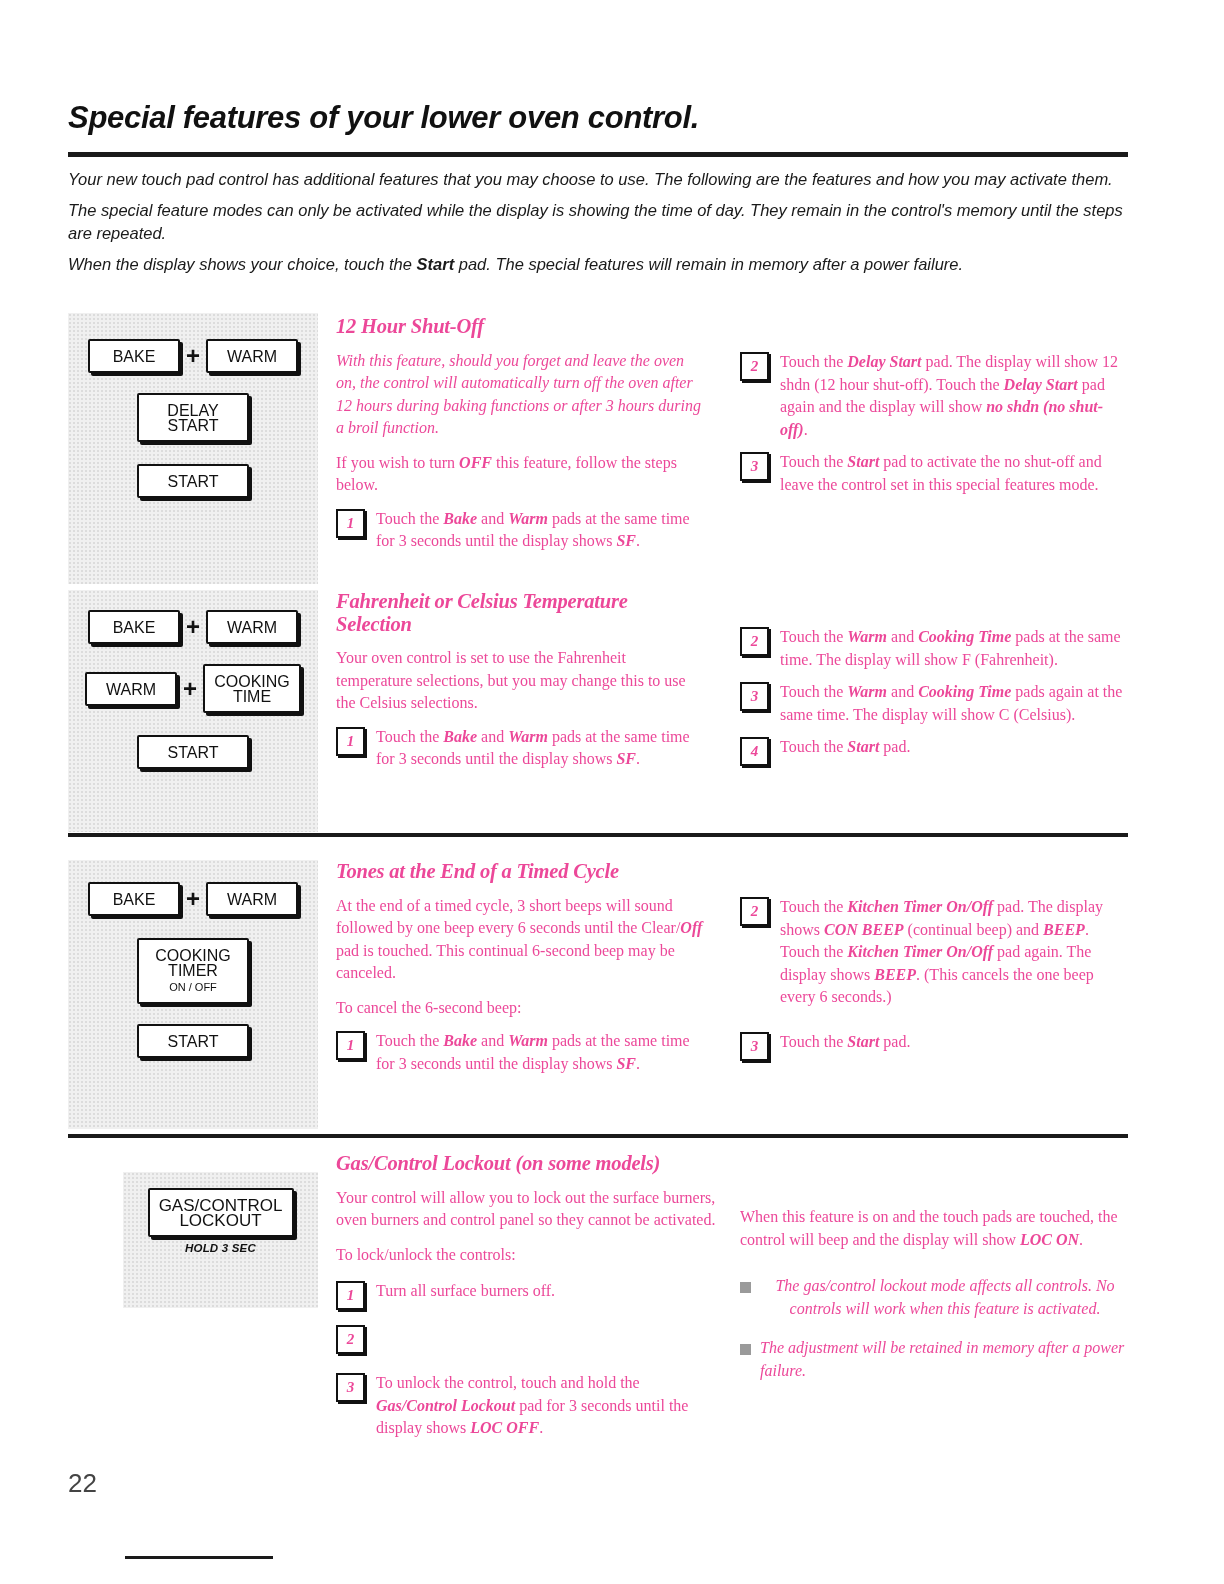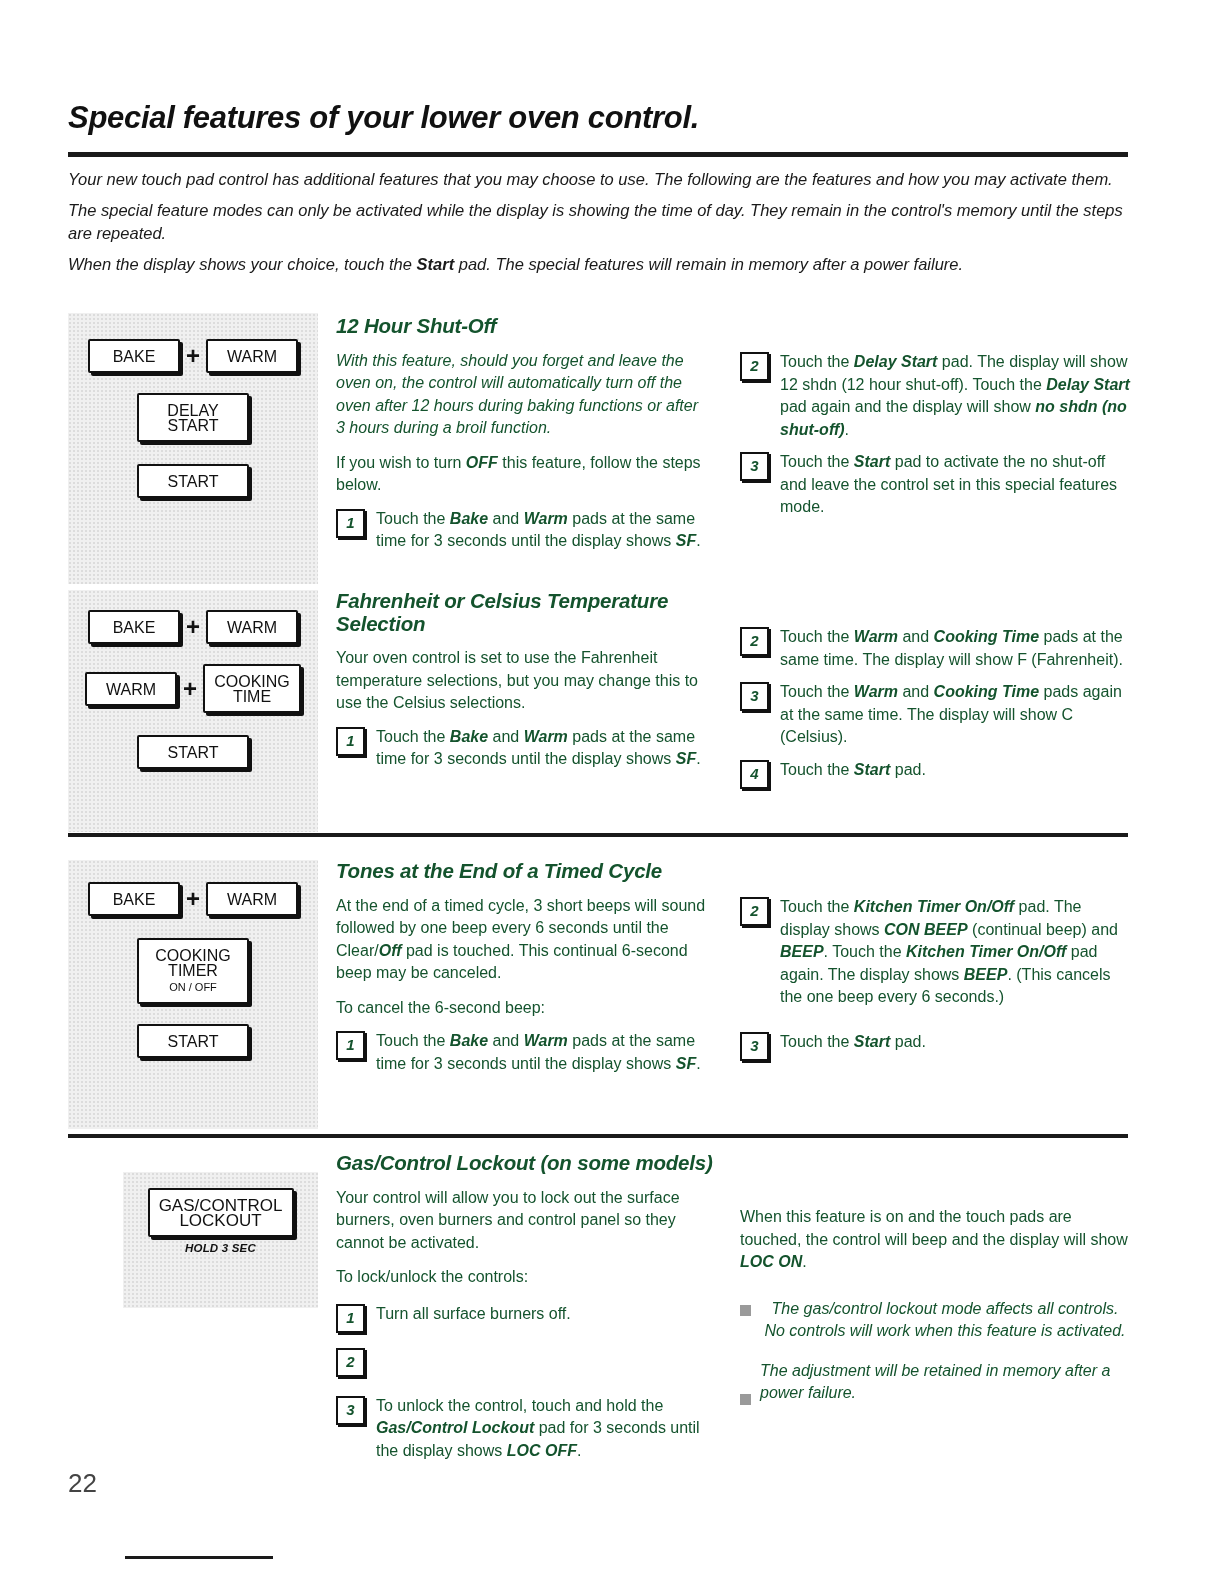--- a/index.html
+++ b/index.html
@@ -50,21 +50,21 @@
   }
   .pad .sc{font-size:16px;}
   .plus{font-size:24px;font-weight:bold;line-height:1;padding:0 6px;}
   .padrow{display:flex;align-items:center;justify-content:center;}
   .hold3{font-size:11.5px;font-style:italic;font-weight:bold;text-align:center;margin-top:5px;letter-spacing:.2px;}
 
   
   .h2{
     font-size:20.5px;font-weight:bold;font-style:italic;margin:0 0 9px 0;letter-spacing:-.2px;
   }
-  .col{position:absolute;font-size:16px;line-height:22.5px;color:#14532d;}
+  .col{position:absolute;font-size:16px;line-height:22.5px;color:#ec4899;font-family:Liberation Serif, serif;}
   .col p{margin:12px 0 11px 0;}
   .col .it{font-style:italic;}
   .col b{font-weight:bold;font-style:italic;}
 
   
   .step{display:flex;margin:0 0 10px 0;}
   .num{
     width:25px;min-width:25px;height:25px;border:2px solid #111;
     font-style:italic;font-weight:bold;font-size:15px;
     display:flex;align-items:center;justify-content:center;
@@ -270,21 +270,21 @@
         <div class="steptext">To unlock the control, touch and hold the <b>Gas/Control Lockout</b> pad for 3 seconds until the display shows <b>LOC <b>OFF</b></b>.</div>
       </div>
     </div>
 
     <div class="col" style="left:672px;top:42px;width:390px;">
       <p>When this feature is on and the touch pads are touched, the control will beep and the display will show <b>LOC ON</b>.</p>
       <div class="bullet" style="margin-top:24px;text-align:center;">
         <div class="bsq"></div>
         <div class="it">The gas/control lockout mode affects all controls. No controls will work when this feature is activated.</div>
       </div>
-      <div class="bullet" style="margin-top:17px;align-items:flex-end;">
+      <div class="bullet" style="margin-top:17px;">
         <div class="bsq"></div>
         <div class="it">The adjustment will be retained in memory after a power failure.</div>
       </div>
     </div>
   </div>
 
   <div class="pagenum">22</div>
   <div class="botline"></div>
 
 </div>

